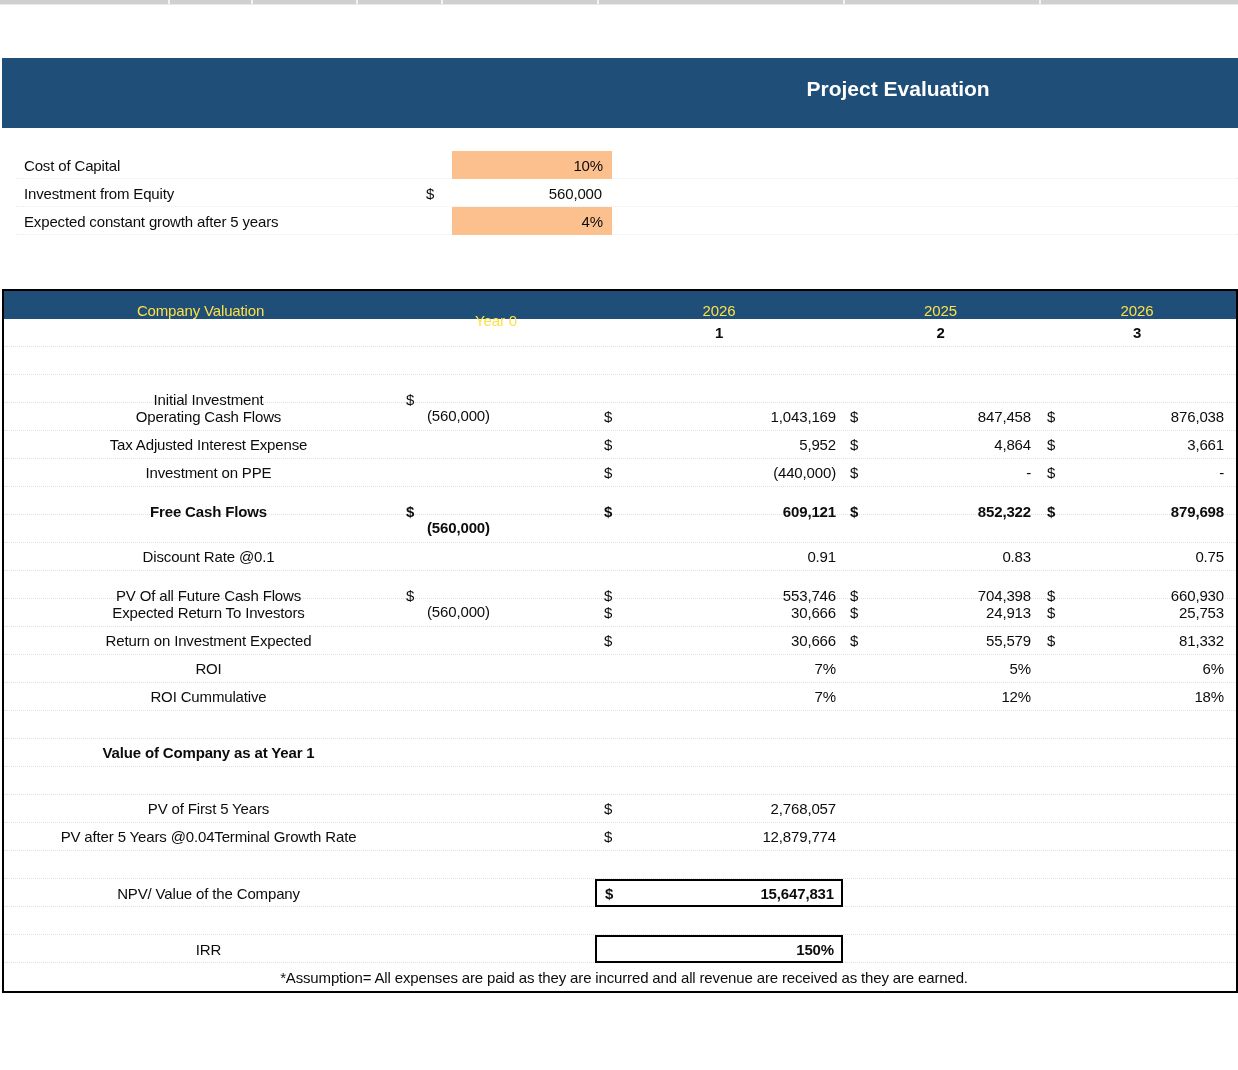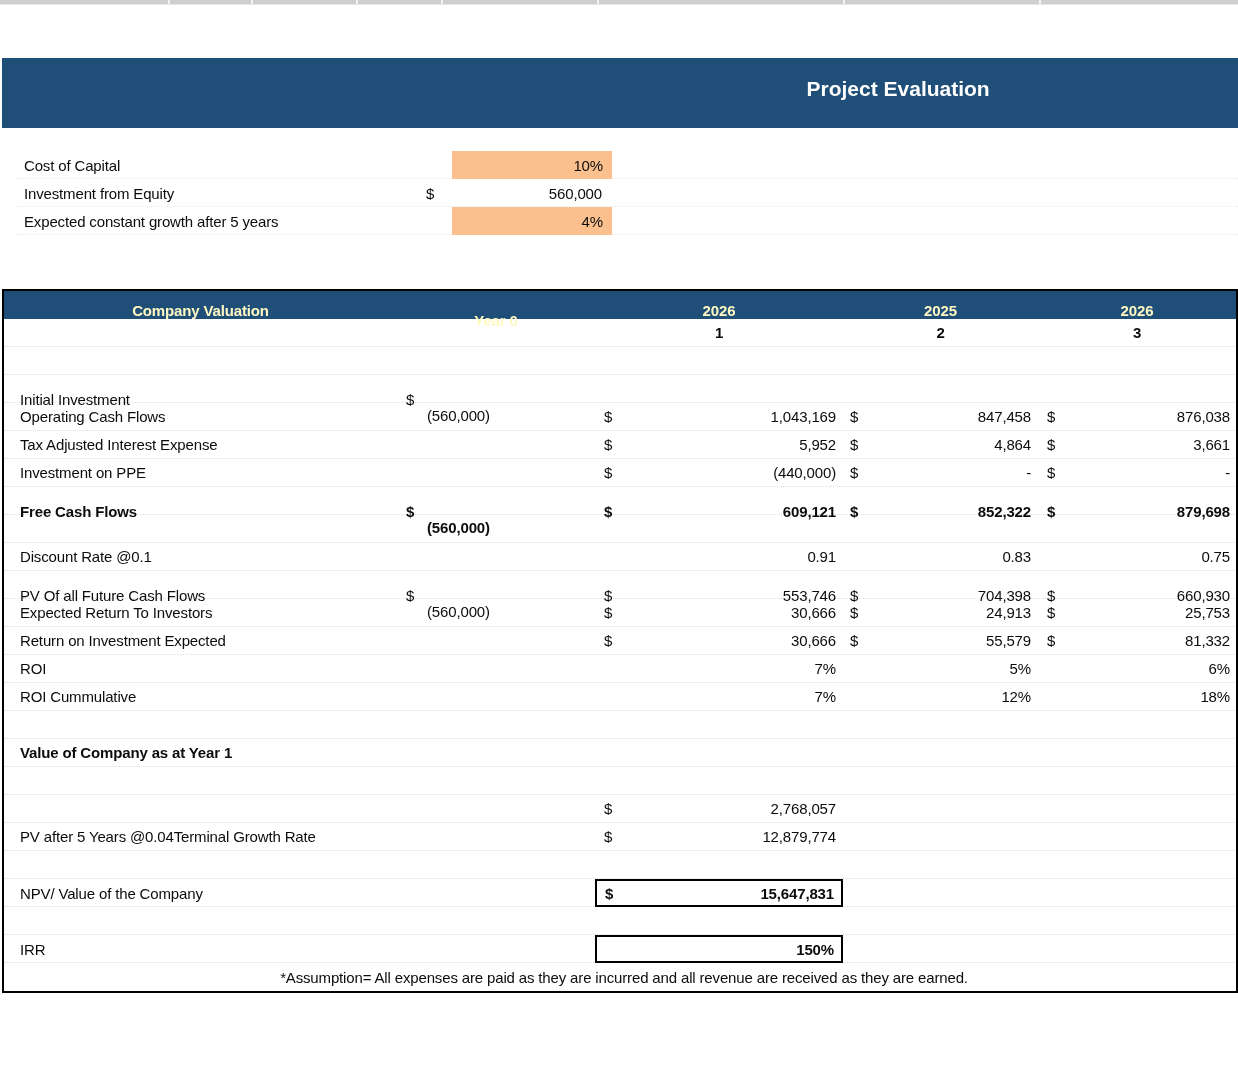--- a/index.html
+++ b/index.html
@@ -26,36 +26,36 @@
   
   .inputs{position:absolute;top:151px;left:16px;width:1238px;}
   .input-row{display:grid;grid-template-columns:397px 199px 1fr;height:28px;align-items:center;border-bottom:1px dotted #ececec;}
   .input-label{padding-left:8px;}
   .input-cell{height:28px;display:flex;align-items:center;justify-content:flex-end;padding-right:9px;}
   .input-cell.orange{background:var(--orange);margin-left:39px;}
   .input-cell.currencyed{justify-content:space-between;padding-left:13px;padding-right:10px;}
   
   .vtable{position:absolute;top:289px;left:2px;width:1236px;border:2px solid #000;background:#fff;}
   .trow{display:grid;grid-template-columns:393px 30px 168px 30px 218px 30px 165px 30px 168px;height:28px;align-items:center;border-bottom:1px dotted #e0e0e0;}
-  .trow.thead{background:var(--blue);color:#fef9c3;font-weight:bold;border-bottom:none;}
+  .trow.thead{background:var(--blue);color:#fde047;font-weight:normal;border-bottom:none;}
   .trow.last{border-bottom:none;}
   .hc{text-align:center;}
   .sp-y0{grid-column:2/4;text-align:center;margin-top:21px;}
   .sp-y1{grid-column:4/6;text-align:center;}
   .sp-y2{grid-column:6/8;text-align:center;}
   .sp-y3{grid-column:8/10;text-align:center;}
-  .lab{grid-column:1;padding-left:16px;white-space:nowrap;}
+  .lab{grid-column:1;padding-left:16px;white-space:nowrap;text-align:center;}
   .d0{grid-column:2;padding-left:9px;}
   .v0{grid-column:3;text-align:left;padding-right:7px;margin-top:32px;}
   .d1{grid-column:4;padding-left:9px;}
   .v1{grid-column:5;text-align:right;padding-right:7px;}
   .d2{grid-column:6;padding-left:7px;}
   .v2{grid-column:7;text-align:right;padding-right:7px;}
   .d3{grid-column:8;padding-left:9px;}
-  .v3{grid-column:9;text-align:right;padding-right:6px;}
+  .v3{grid-column:9;text-align:right;padding-right:12px;}
   .bold{font-weight:bold;}
   .boxcell{grid-column:4/6;height:28px;border:2px solid #000;display:flex;align-items:center;justify-content:space-between;padding:0 7px 0 8px;font-weight:bold;background:#fff;}
   .boxcell.end{justify-content:flex-end;}
   .note{grid-column:1/-1;padding-left:8px;white-space:nowrap;text-align:center;}
 </style>
 </head>
 <body>
 
 <div class="sheet">
 
@@ -218,20 +218,21 @@
 
     <div class="trow"></div>
 
     <div class="trow">
       <div class="lab bold">Value of Company as at Year 1</div>
     </div>
 
     <div class="trow"></div>
 
     <div class="trow">
+      <div class="lab">PV of First 5 Years</div>
       <div class="d1">$</div>
       <div class="v1">2,768,057</div>
     </div>
 
     <div class="trow">
       <div class="lab">PV after 5 Years @0.04Terminal Growth Rate</div>
       <div class="d1">$</div>
       <div class="v1">12,879,774</div>
     </div>
 

